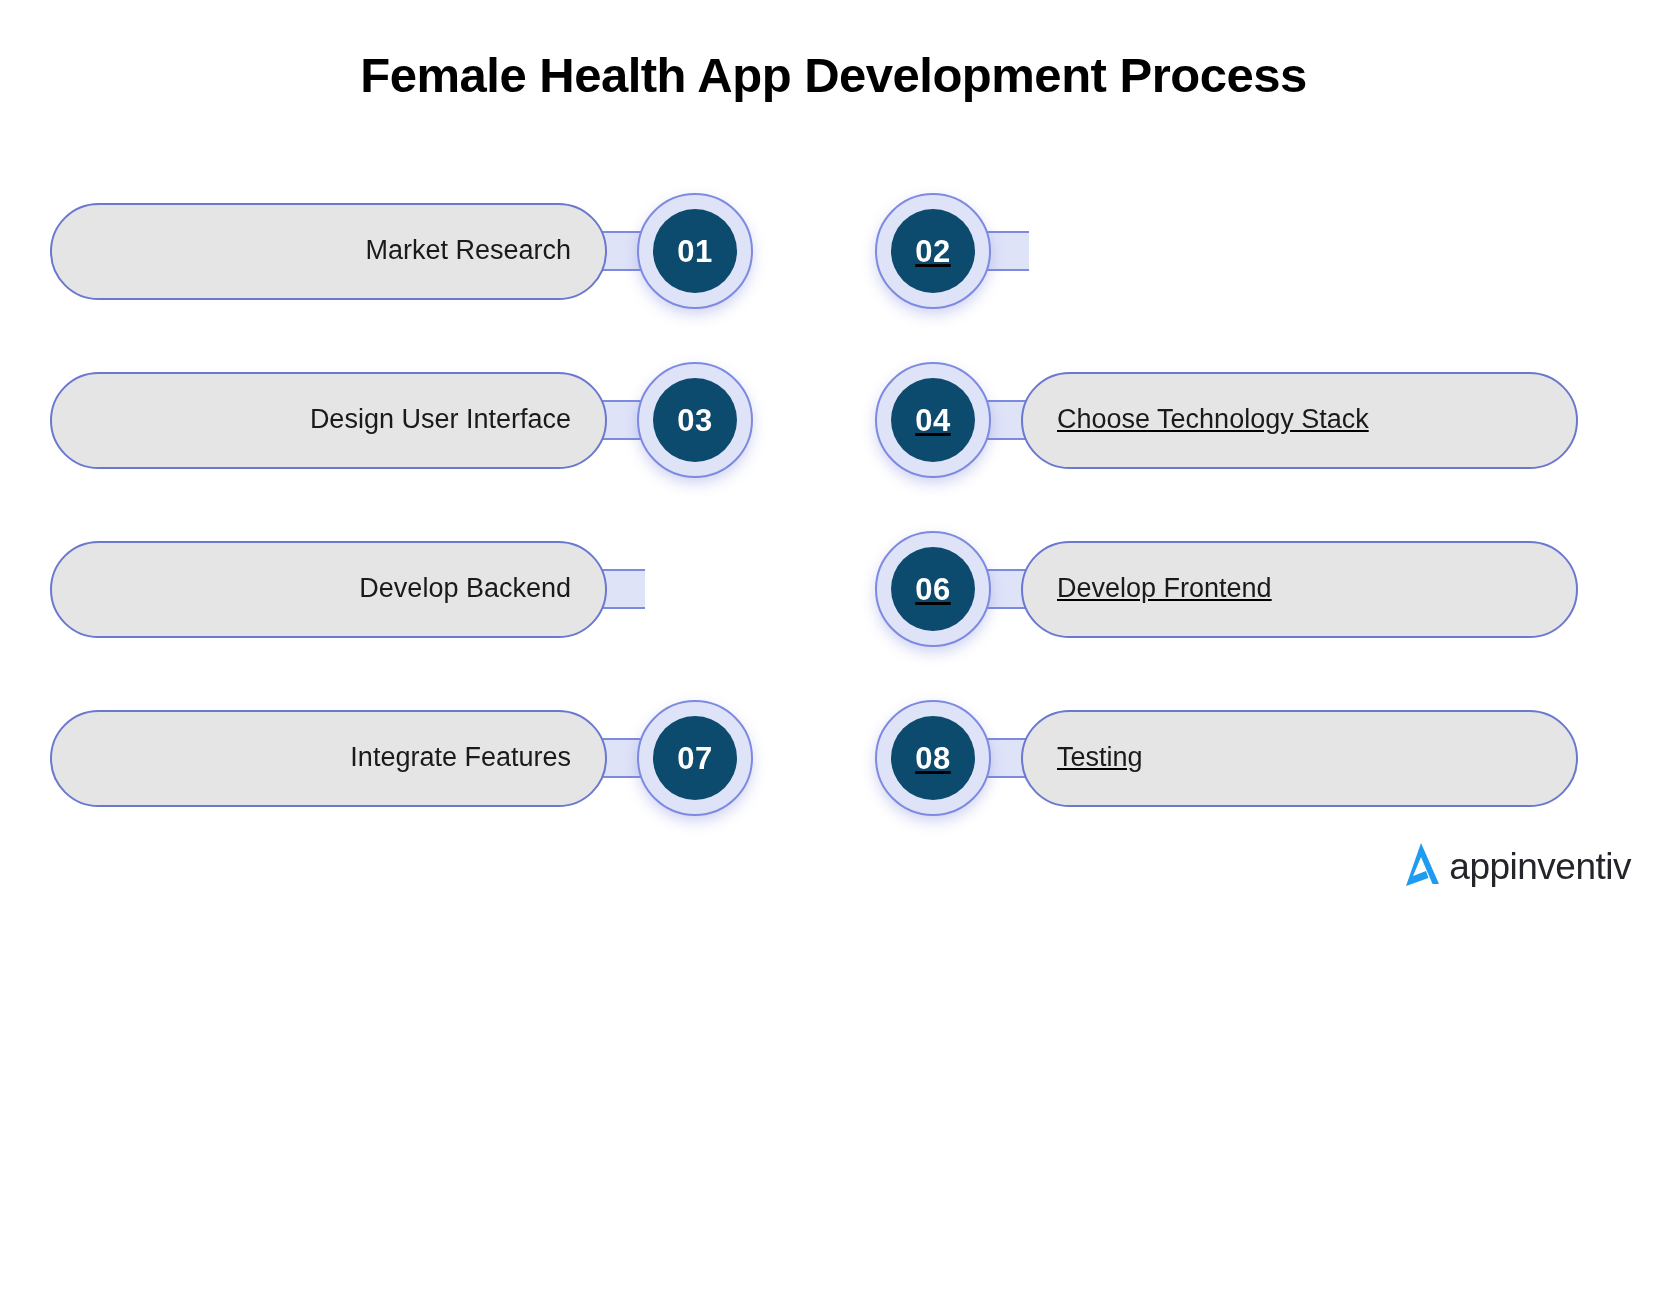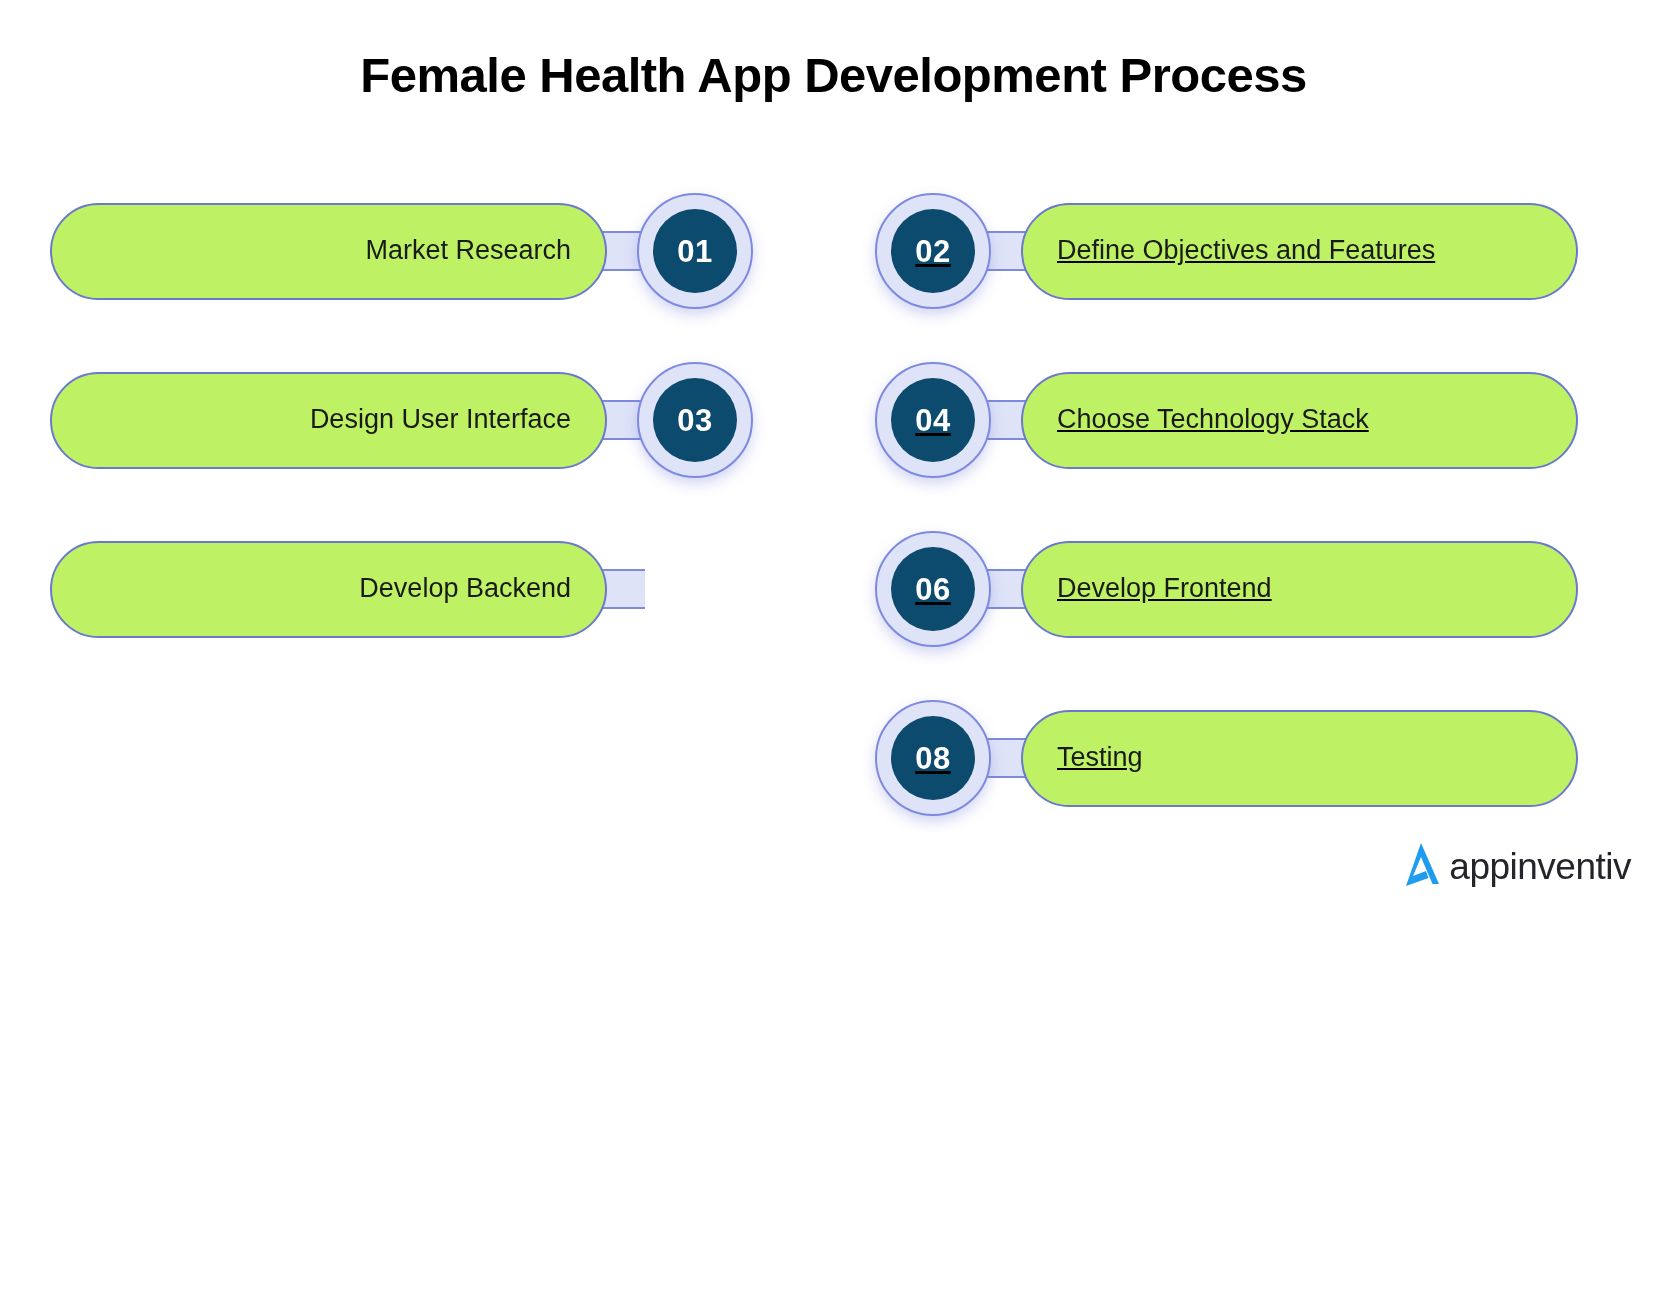--- a/index.html
+++ b/index.html
@@ -58,21 +58,21 @@
 
   .item.left  { left: 50px;  }
   .item.right { left: 875px; text-decoration: underline; }
 
   
   .pill {
     position: relative;
     height: 97px;
     border: 2px solid #6b78cf;
     border-radius: 49px;
-    background: #bef264;
+    background: #e5e5e5;
     display: flex;
     align-items: center;
     z-index: 3;
     text-align: right;
   }
 
   .item.left .pill  { width: 557px; justify-content: flex-end; padding-right: 34px; }
   .item.right .pill { width: 557px; justify-content: flex-start; padding-left: 34px; }
 
   .pill-label {
@@ -169,23 +169,20 @@
             </div>
           </div>
         </div>
         <div class="item right">
           <div class="badge">
             <div class="badge-inner">
               <span class="badge-number">02</span>
             </div>
           </div>
           <div class="connector"></div>
-          <div class="pill">
-            <span class="pill-label">Define Objectives and Features</span>
-          </div>
         </div>
       </div>
       <div class="row">
         <div class="item left">
           <div class="pill">
             <span class="pill-label">Design User Interface</span>
           </div>
           <div class="connector"></div>
           <div class="badge">
             <div class="badge-inner">
@@ -218,20 +215,31 @@
               <span class="badge-number">06</span>
             </div>
           </div>
           <div class="connector"></div>
           <div class="pill">
             <span class="pill-label">Develop Frontend</span>
           </div>
         </div>
       </div>
       <div class="row">
+        <div class="item left">
+          <div class="pill">
+            <span class="pill-label">Integrate Features</span>
+          </div>
+          <div class="connector"></div>
+          <div class="badge">
+            <div class="badge-inner">
+              <span class="badge-number">07</span>
+            </div>
+          </div>
+        </div>
         <div class="item right">
           <div class="badge">
             <div class="badge-inner">
               <span class="badge-number">08</span>
             </div>
           </div>
           <div class="connector"></div>
           <div class="pill">
             <span class="pill-label">Testing</span>
           </div>

